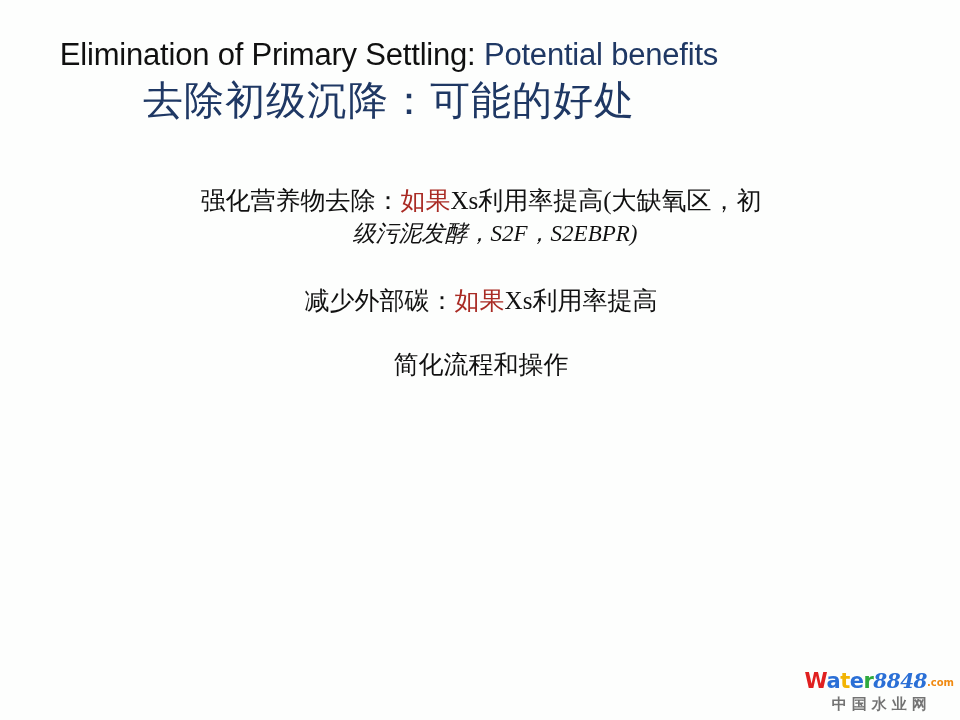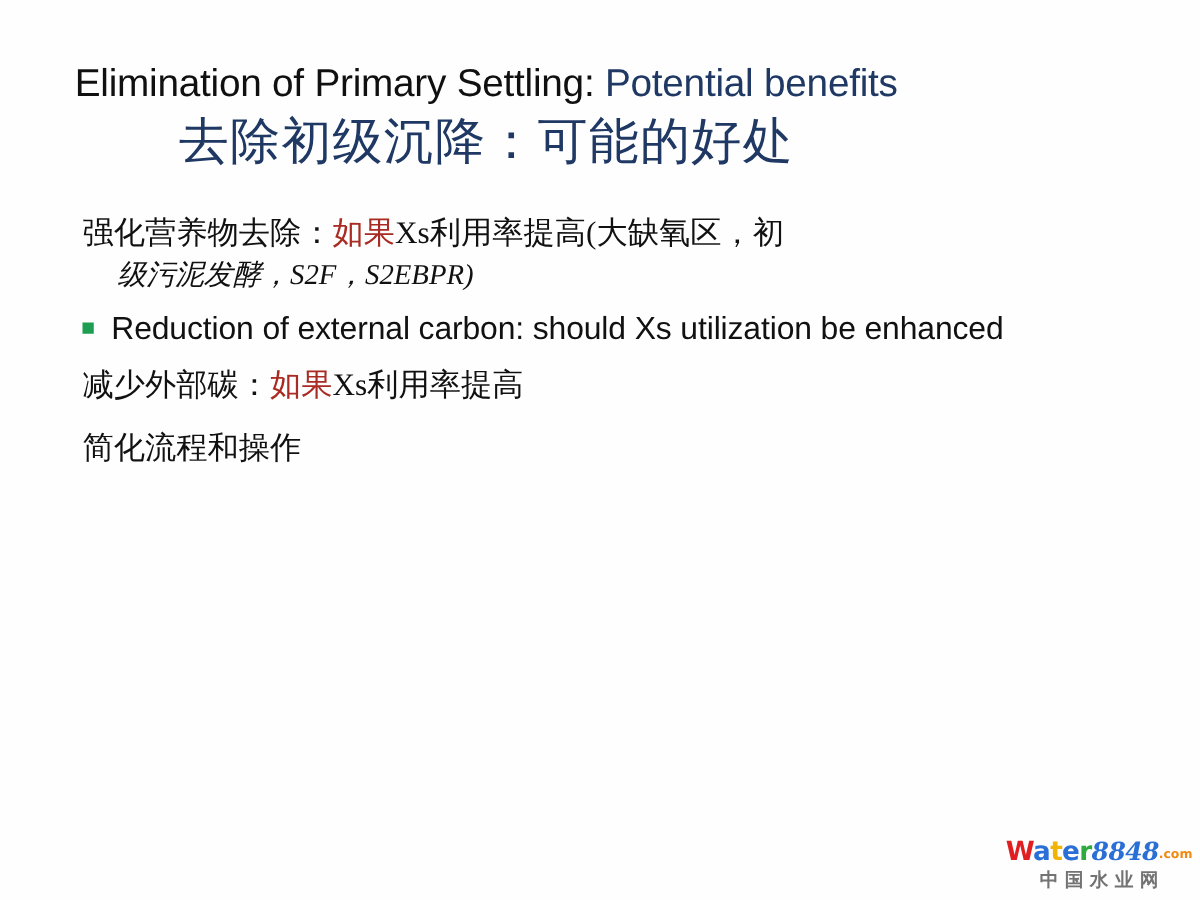--- a/index.html
+++ b/index.html
@@ -22,21 +22,20 @@
     box-sizing: border-box;
   }
 
   
   .title-block {
     position: absolute;
     left: 0;
     top: 36px;
     width: 778px;
     text-align: center;
-    margin-top: 12px;
   }
   .title-en {
     font-family: "Liberation Sans", sans-serif;
     font-size: 31px;
     line-height: 38px;
     letter-spacing: -0.2px;
     white-space: nowrap;
   }
   .title-en .seg-black { color: #101010; }
   .title-en .seg-blue  { color: #1f3864; }
@@ -79,22 +78,23 @@
     line-height: 34px;
     color: #111111;
     letter-spacing: -0.1px;
   }
 
   .cn-row {
     font-family: "Liberation Serif", serif;
     font-size: 25px;
     line-height: 34px;
     color: #111111;
-    margin-top: 6px;
+    margin-top: 20px;
     margin-bottom: 6px;
+    text-align: center;
   }
   .cn-row .hl-red { color: #a92b24; }
   .cn-cont {
     display: block;
     padding-left: 28px;
     font-size: 23px;
     line-height: 32px;
     font-style: italic;
   }
 
@@ -160,24 +160,20 @@
 
   <div class="body">
 
 
     <div class="sp-1"></div>
 
     <div class="cn-row"><span>强化营养物去除：</span><span class="hl-red">如果</span><span>Xs利用率提高(大缺氧区，初</span><span class="cn-cont">级污泥发酵，S2F，S2EBPR)</span></div>
 
     <div class="sp-2"></div>
 
-    <div class="bullet-row">
-      <span class="bullet-marker"></span>
-      <span class="bullet-text">Reduction of external carbon: should Xs utilization be enhanced</span>
-    </div>
 
     <div class="sp-2"></div>
 
     <div class="cn-row"><span>减少外部碳：</span><span class="hl-red">如果</span><span>Xs利用率提高</span></div>
 
     <div class="sp-3"></div>
 
 
     <div class="sp-3"></div>
 

